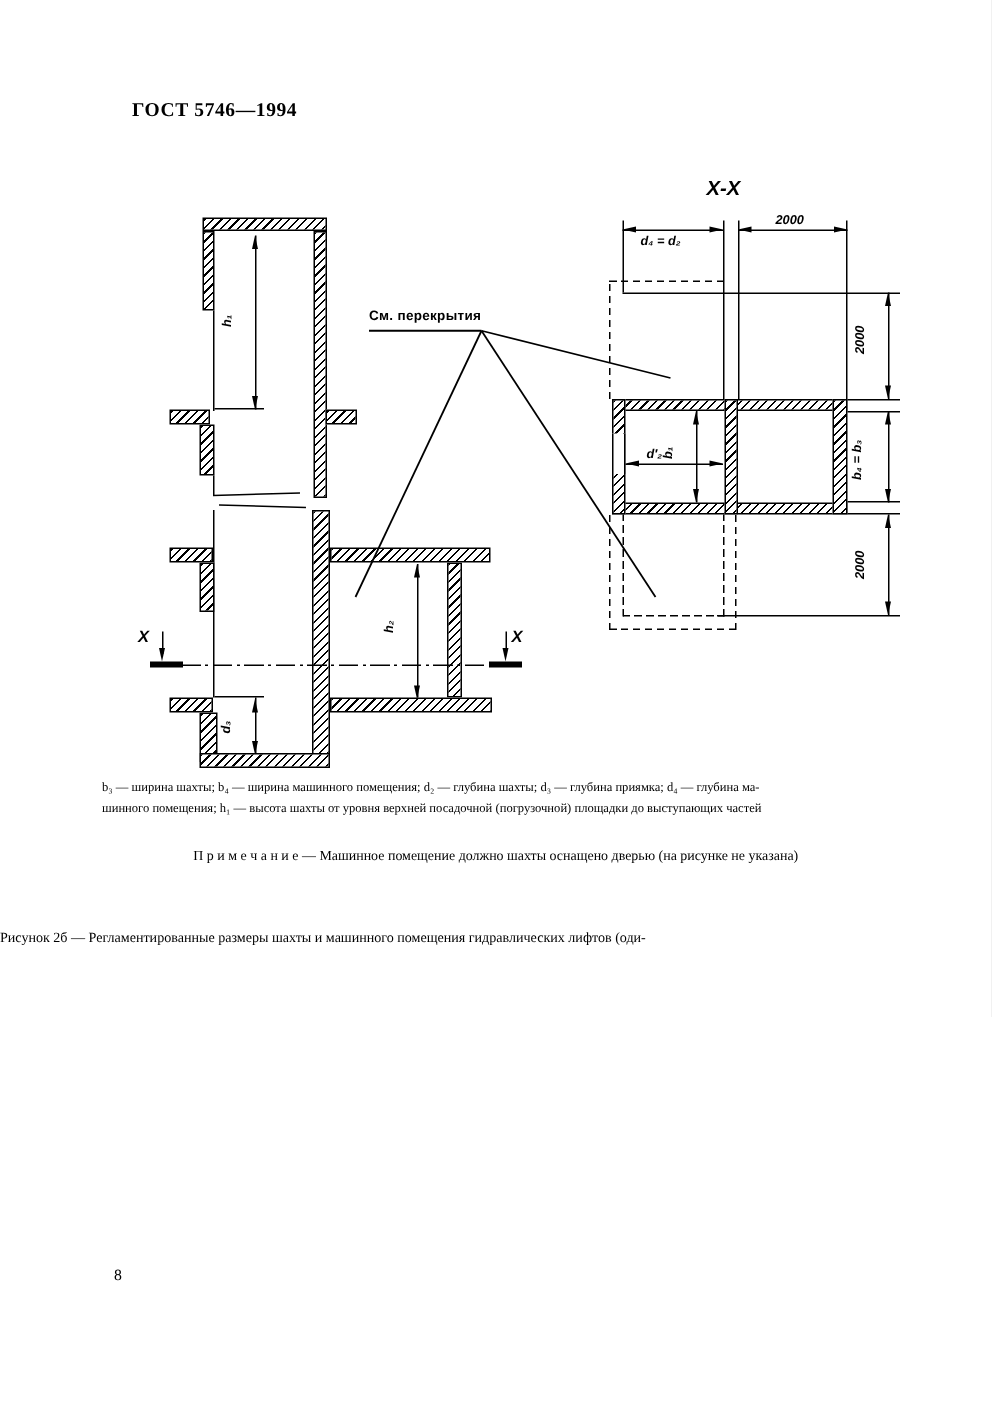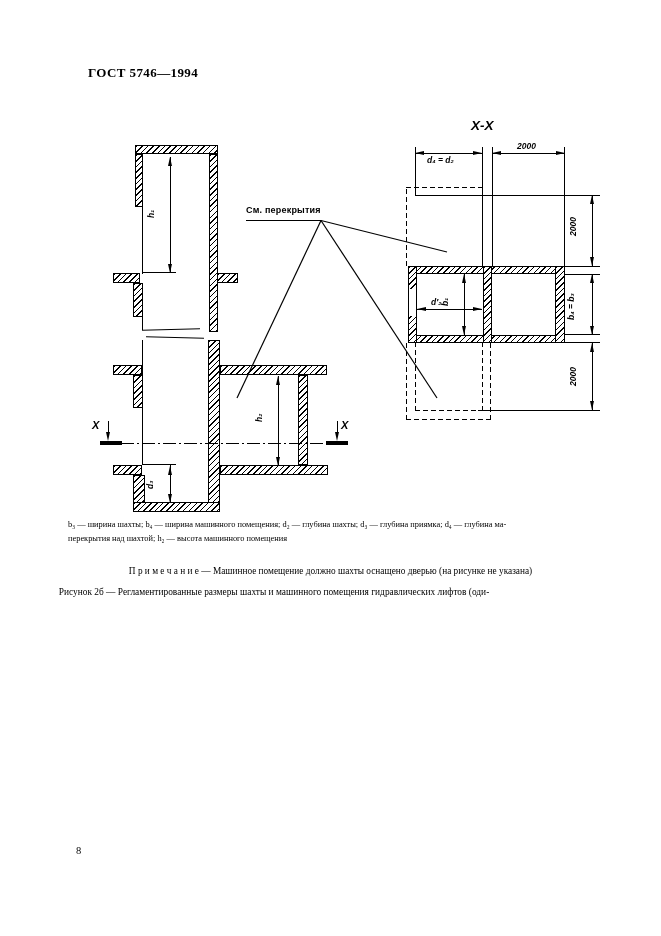--- a/index.html
+++ b/index.html
@@ -3,21 +3,21 @@
 <meta charset="utf-8">
 <style>
   html,body{margin:0;padding:0;background:#e8e8e8}
   .page{position:relative;width:661px;height:936px;background:#fff;margin:0 auto;overflow:hidden;
         font-family:"Liberation Serif",serif;color:#000}
   .hdr{position:absolute;left:88px;top:65px;font:bold 13px "Liberation Serif",serif;letter-spacing:.4px}
   .pgnum{position:absolute;left:76px;top:845px;font:10.5px "Liberation Serif",serif}
   .legend{position:absolute;left:68px;top:518px;width:526px;
           font-size:8.4px;line-height:14.4px}
   .note{position:absolute;left:0;top:566px;width:661px;text-align:center;font-size:9.3px}
-  .cap{position:absolute;left:0;top:585px;width:548px;text-align:center;font-size:9.4px;line-height:14.5px}
+  .cap{position:absolute;left:0;top:619px;width:548px;font-size:9.4px;line-height:14.5px}
   
   .fig{position:absolute;left:0;top:0;width:661px;height:936px}
   .fig i{position:absolute;display:block}
   i.w{background:repeating-linear-gradient(135deg,#000 0 1px,rgba(0,0,0,0) 1px 4px) #fff;
       border:1px solid #000;box-sizing:border-box}
   i.s{background:#000}
   i.dv{width:1px;background:repeating-linear-gradient(0deg,#000 0 5px,rgba(0,0,0,0) 5px 8px)}
   i.dh{height:1px;background:repeating-linear-gradient(90deg,#000 0 5px,rgba(0,0,0,0) 5px 8px)}
   i.cl{height:1px;background:repeating-linear-gradient(90deg,#000 0 13px,rgba(0,0,0,0) 13px 16px,#000 16px 18px,rgba(0,0,0,0) 18px 21px)}
   i.gap{background:#fff;border-left:1px solid #000;border-right:1px solid #000;box-sizing:border-box}
@@ -145,21 +145,21 @@
     <svg class="ldr" width="661" height="936">
       <line x1="246" y1="220.5" x2="321" y2="220.5" stroke="#000" stroke-width="1.2"></line>
       <line x1="321" y1="220.5" x2="447" y2="252" stroke="#000" stroke-width="1.2"></line>
       <line x1="321" y1="220.5" x2="437" y2="398" stroke="#000" stroke-width="1.2"></line>
       <line x1="321" y1="220.5" x2="237" y2="398" stroke="#000" stroke-width="1.2"></line>
     </svg>
   </div>
 
   <div class="legend">
     <div>b₃ — ширина шахты; b₄ — ширина машинного помещения; d₂ — глубина шахты; d₃ — глубина приямка; d₄ — глубина ма-</div>
-    <div>перекрытия над шахтой; h₂ — высота машинного помещения</div>
+    <div>шинного помещения; h₁ — высота шахты от уровня верхней посадочной (погрузочной) площадки до выступающих частей</div>
   </div>
 
   <div class="note">П р и м е ч а н и е — Машинное помещение должно шахты оснащено дверью (на рисунке не указана)</div>
 
   <div class="cap">
     <div>Рисунок 2б — Регламентированные размеры шахты и машинного помещения гидравлических лифтов (оди-</div>
   </div>
 
   <div class="pgnum">8</div>
 </div>

